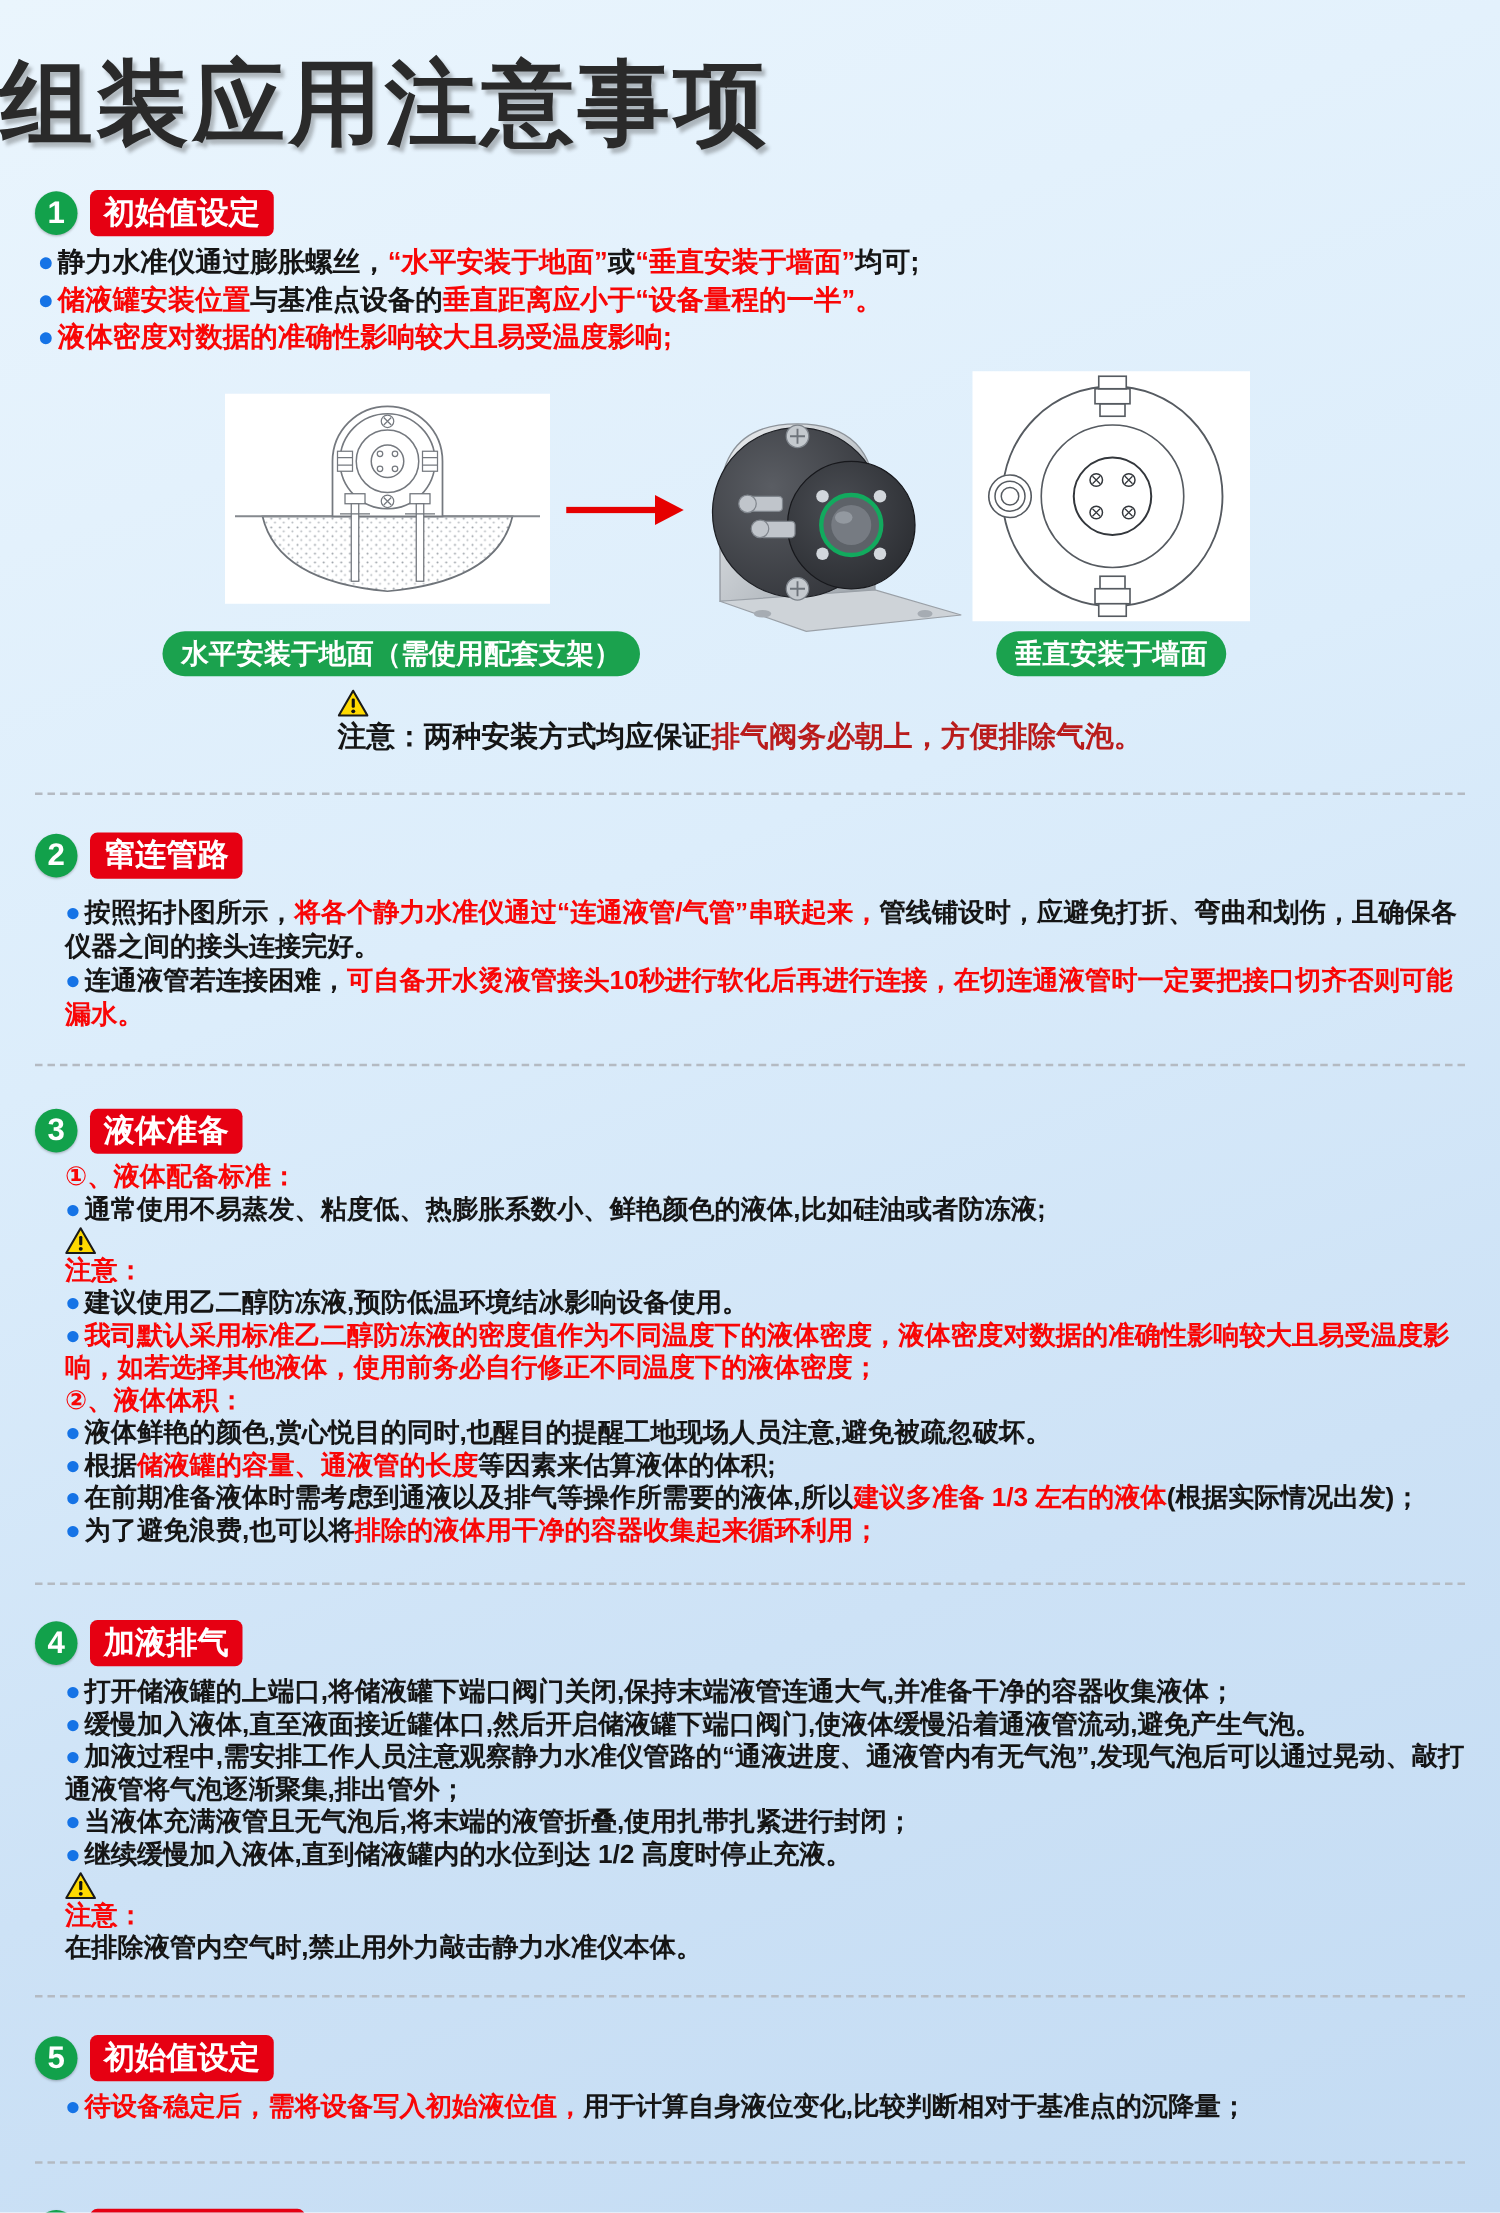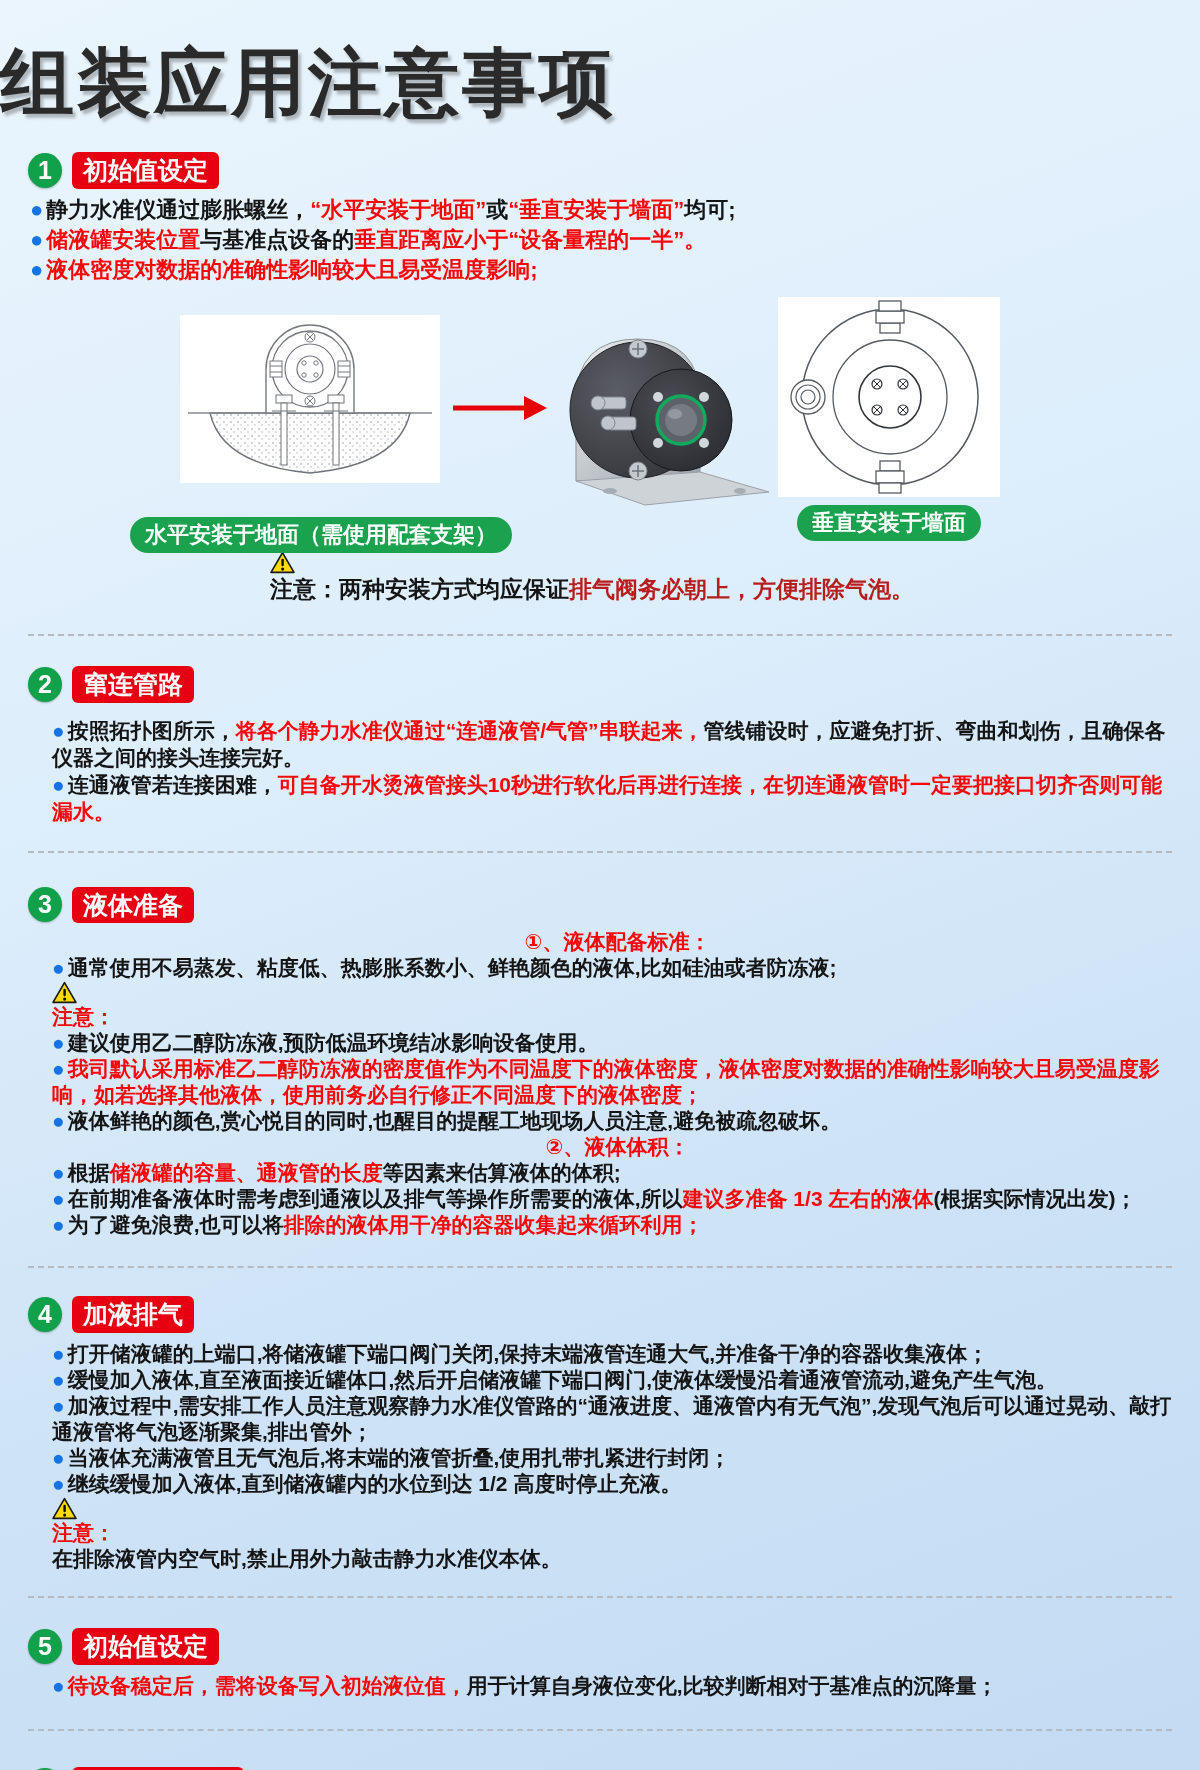--- a/index.html
+++ b/index.html
@@ -29,21 +29,21 @@
   }
 
   .lines{margin-right:17px;}
   .line{font-size:21px;line-height:26px;font-weight:bold;color:#151515;}
   .s1 .line{font-size:22px;line-height:30px;}
   .s2 .line{line-height:27px;}
   .k{color:#151515;}
   .r{color:#f90606;}
   .b{color:#b91c1c;}
   .dot{color:#1573e6;margin-right:3px;}
-  .sub{color:#f90606;text-align:center;}
+  .sub{color:#f90606;}
   .tri{width:25px;height:23px;vertical-align:-4px;margin-right:5px;}
 
   .divider{border-top:2px dashed #b4bac2;height:0;margin-left:28px;margin-right:28px;}
 
   .figures{position:relative;height:250px;margin-top:8px;}
   .imgbox{position:absolute;background:#fff;}
   .cap-wrap{position:absolute;text-align:center;}
   .caption{
     display:inline-block;background:#1ba24e;color:#fff;font-size:22px;font-weight:bold;
     padding:3px 15px;border-radius:18px;white-space:nowrap;
@@ -181,21 +181,21 @@
           <rect x="102" y="164" width="20" height="10"></rect>
           <rect x="98" y="174" width="28" height="12"></rect>
           <rect x="101" y="186" width="22" height="10"></rect>
         </g>
         <circle cx="30" cy="100" r="17" fill="#fff" stroke="#565b61" stroke-width="1.3"></circle>
         <circle cx="30" cy="100" r="12" fill="#fff" stroke="#565b61" stroke-width="1.2"></circle>
         <circle cx="30" cy="100" r="7" fill="#fff" stroke="#565b61" stroke-width="1.2"></circle>
       </svg>
     </div>
 
-    <div class="cap-wrap" style="left:130px;top:224px;width:360px;">
+    <div class="cap-wrap" style="left:130px;top:212px;width:360px;">
       <span class="caption">水平安装于地面（需使用配套支架）</span>
     </div>
     <div class="cap-wrap" style="left:779px;top:212px;width:220px;">
       <span class="caption">垂直安装于墙面</span>
     </div>
   </div>
 
   <div class="note" style="margin-top:8px;">
     <svg class="tri" viewBox="0 0 24 22">
         <path d="M12 1.5 L23 20.5 H1 Z" fill="#ffd900" stroke="#1a1a1a" stroke-width="1.6" stroke-linejoin="round"></path>
@@ -224,22 +224,22 @@
   <div class="lines" style="margin-left:52px;margin-top:6px;">
     <div class="line sub"><span class="r">①、液体配备标准：</span></div>
     <div class="line"><span class="dot">●</span><span class="k">通常使用不易蒸发、粘度低、热膨胀系数小、鲜艳颜色的液体,比如硅油或者防冻液;</span></div>
     <div class="line"><svg class="tri" viewBox="0 0 24 22">
           <path d="M12 1.5 L23 20.5 H1 Z" fill="#ffd900" stroke="#1a1a1a" stroke-width="1.6" stroke-linejoin="round"></path>
           <rect x="10.9" y="7.5" width="2.4" height="7" rx="1" fill="#111"></rect>
           <circle cx="12.1" cy="17.3" r="1.5" fill="#111"></circle>
         </svg><span class="r">注意：</span></div>
     <div class="line"><span class="dot">●</span><span class="k">建议使用乙二醇防冻液,预防低温环境结冰影响设备使用。</span></div>
     <div class="line"><span class="dot">●</span><span class="r">我司默认采用标准乙二醇防冻液的密度值作为不同温度下的液体密度，液体密度对数据的准确性影响较大且易受温度影响，如若选择其他液体，使用前务必自行修正不同温度下的液体密度；</span></div>
+    <div class="line sub"><span class="r">②、液体体积：</span></div>
     <div class="line"><span class="dot">●</span><span class="k">液体鲜艳的颜色,赏心悦目的同时,也醒目的提醒工地现场人员注意,避免被疏忽破坏。</span></div>
-    <div class="line sub"><span class="r">②、液体体积：</span></div>
     <div class="line"><span class="dot">●</span><span class="k">根据</span><span class="r">储液罐的容量、通液管的长度</span><span class="k">等因素来估算液体的体积;</span></div>
     <div class="line"><span class="dot">●</span><span class="k">在前期准备液体时需考虑到通液以及排气等操作所需要的液体,所以</span><span class="r">建议多准备 1/3 左右的液体</span><span class="k">(根据实际情况出发)；</span></div>
     <div class="line"><span class="dot">●</span><span class="k">为了避免浪费,也可以将</span><span class="r">排除的液体用干净的容器收集起来循环利用；</span></div>
   </div>
 
   <div class="divider" style="margin-top:28px;"></div>
 
   <div class="sec-head" style="margin-top:28px;">
     <div class="badge">4</div>
     <div class="sec-label">加液排气</div>

